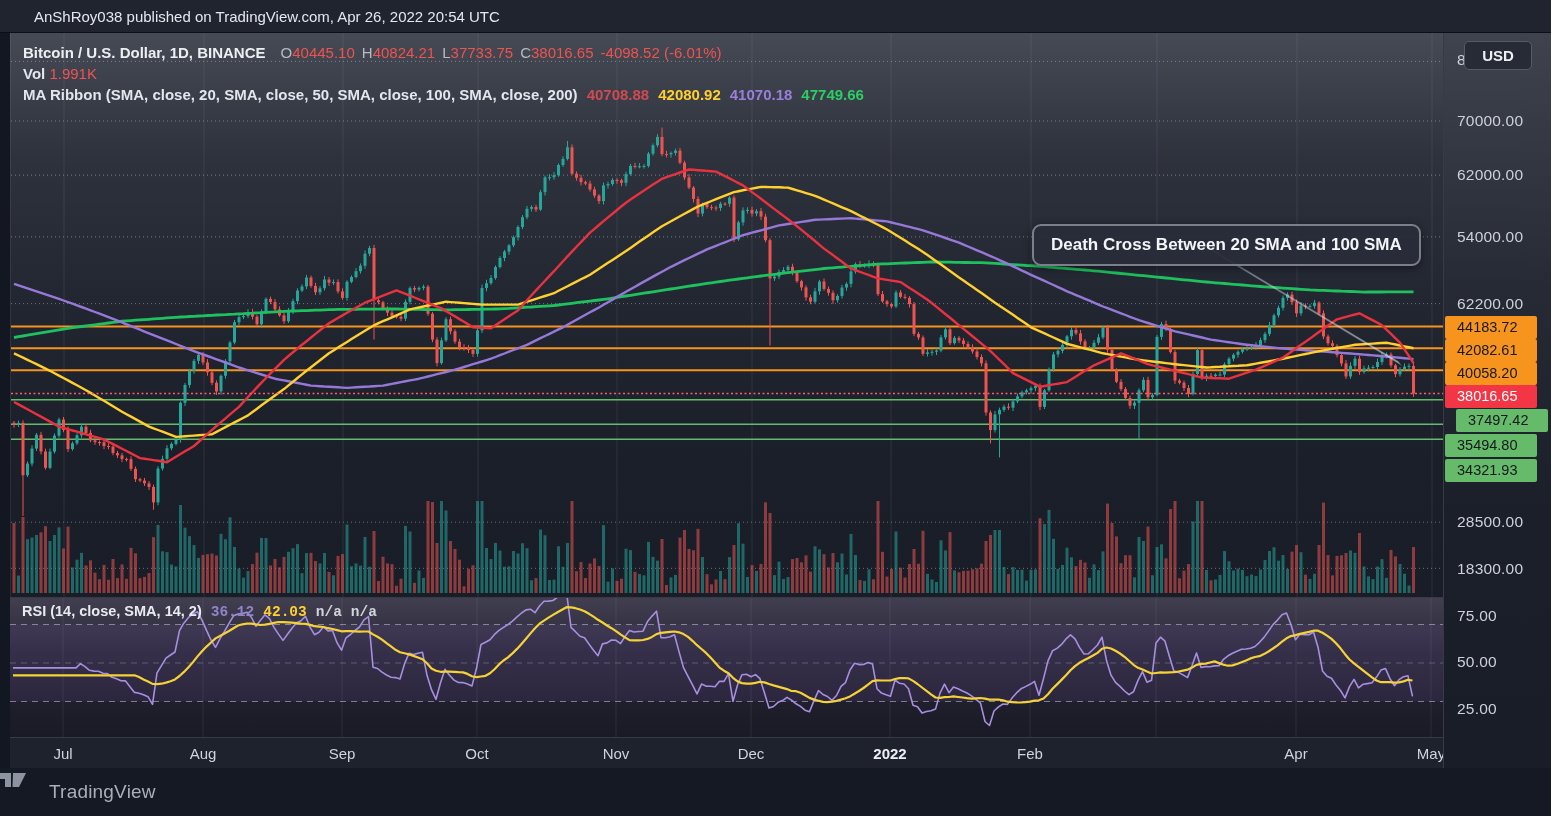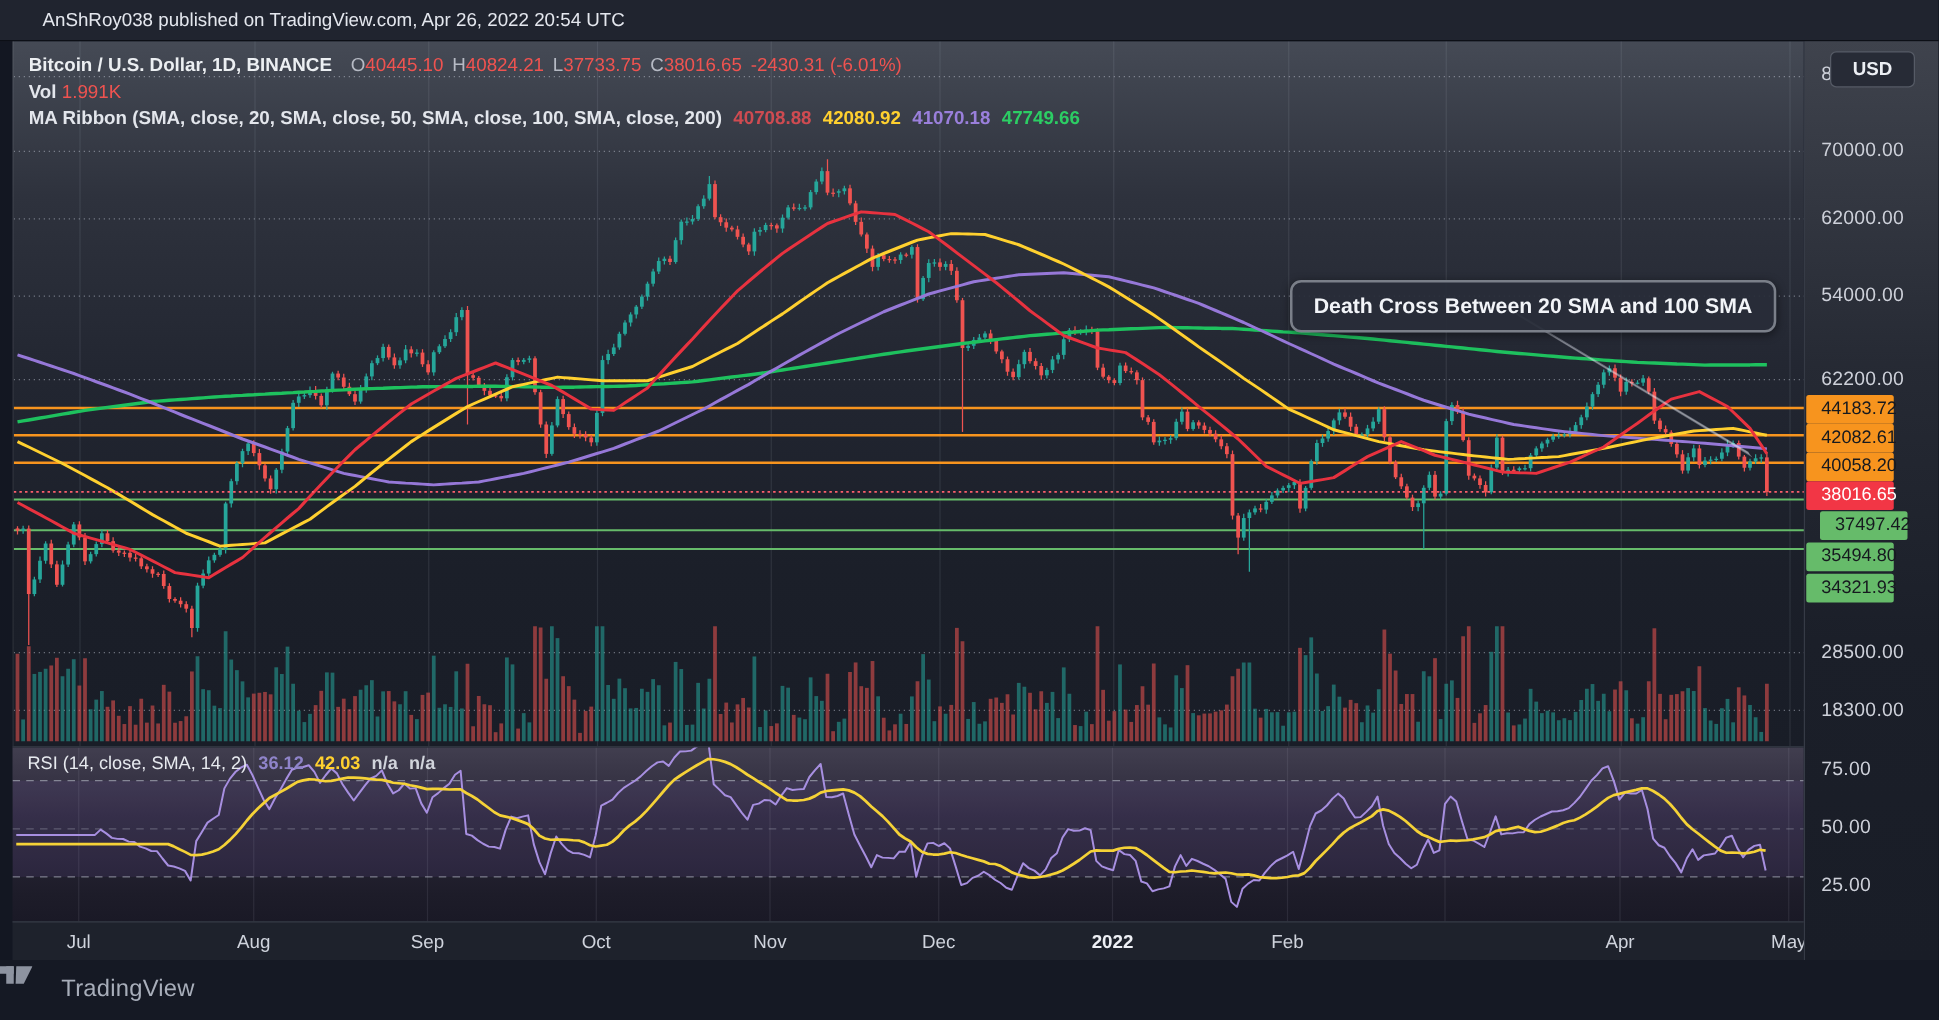--- a/index.html
+++ b/index.html
@@ -17,35 +17,35 @@
         background:linear-gradient(180deg,#413e4f 0%,#2b2839 40%,#1d1c29 85%,#1a1926 100%);
         border-top:1px solid #363b46;box-sizing:border-box;}
   .taxis{position:absolute;left:10px;top:704px;width:1433px;height:31px;background:#1e222c;
         border-top:1px solid #363b46;box-sizing:border-box;}
   .taxis .tl{position:absolute;top:7px;transform:translateX(-50%);font-size:15px;color:#cfd3dc;}
   .taxis .tl.bold{font-weight:bold;color:#eef0f5;}
   .pscale{position:absolute;left:1443px;top:0;width:108px;height:735px;
         background:linear-gradient(180deg,#3f434d 0%,#262a34 35%,#1b1f29 65%,#191d27 100%);
         border-left:1px solid #363b46;box-sizing:border-box;}
   .pscale .pl{position:absolute;left:13px;transform:translateY(-50%);font-size:15.5px;color:#cdd0d9;letter-spacing:.2px;}
-  .pscale .badge{position:absolute;left:1px;width:70px;height:23px;line-height:23px;
+  .pscale .badge{position:absolute;left:1px;width:92px;height:23px;line-height:23px;
         font-size:14.5px;text-align:left;padding-left:12px;box-sizing:border-box;border-radius:2px;}
   .usd-btn{position:absolute;left:20px;top:8px;width:66px;height:27px;border:1px solid #565b66;
         border-radius:5px;background:#272b36;color:#eceff4;font-size:15px;font-weight:bold;
         display:flex;align-items:center;justify-content:center;z-index:5;}
   .legend{position:absolute;left:12px;top:9px;z-index:4;font-size:15px;line-height:21px;white-space:nowrap;}
   .legend .row{height:21px;}
   .legend .sym{color:#eceff2;font-weight:bold;margin-right:8px;}
   .legend .ok{color:#b6bac4;margin-left:7px;}
   .legend .ov{color:#ef5350;}
   .legend .lbl{color:#e3e6ec;font-weight:bold;}
   .legend .mav{margin-left:9px;font-weight:bold;}
   .rsi-legend{position:absolute;left:12px;top:5px;z-index:4;font-size:14.5px;white-space:nowrap;}
-  .rsi-legend .lbl{color:#e7eaef;font-weight:normal;}
-  .rsi-legend .v{margin-left:9px;font-weight:bold;}
+  .rsi-legend .lbl{color:#e7eaef;font-weight:bold;}
+  .rsi-legend .v{margin-left:9px;font-weight:bold;font-family:Liberation Mono, monospace;}
   .callout{position:absolute;left:1021px;top:191px;height:38px;padding:0 17px;
         display:flex;align-items:center;border:2px solid #7a7f89;border-radius:9px;
         background:rgba(40,44,56,0.92);box-shadow:0 2px 8px rgba(0,0,0,.45);
         color:#f2f4f8;font-size:17px;font-weight:bold;z-index:6;white-space:nowrap;}
   .footer{position:absolute;left:0;top:768px;width:1551px;height:48px;background:#151924;
         display:flex;align-items:center;padding-left:40px;box-sizing:border-box;}
   .footer .logotext{color:#a8aeba;font-size:19px;font-weight:normal;letter-spacing:.2px;margin-left:9px;}
   svg{position:absolute;left:0;top:0;}
 </style>
 </head>
@@ -1024,21 +1024,21 @@
           <polyline points="3.0,304.5 7.5,303.7 12.0,303.0 16.5,302.2 21.0,301.4 25.5,300.7 30.0,299.9 34.5,299.1 39.0,298.3 43.5,297.6 48.0,296.8 52.5,296.1 57.0,295.3 61.5,294.7 66.0,294.1 70.5,293.5 75.0,292.9 79.5,292.3 84.0,291.8 88.5,291.2 93.0,290.6 97.5,290.0 102.0,289.4 106.5,288.8 111.0,288.2 115.5,287.9 120.0,287.6 124.5,287.2 129.0,286.9 133.5,286.6 138.0,286.3 142.5,285.9 147.0,285.6 151.5,285.3 156.0,284.9 160.5,284.6 165.0,284.3 169.5,284.0 174.0,283.8 178.5,283.5 183.0,283.3 187.5,283.0 192.0,282.8 196.5,282.5 201.0,282.3 205.5,282.0 210.0,281.8 214.5,281.6 219.0,281.3 223.5,281.1 228.0,280.8 232.5,280.6 237.0,280.3 241.5,280.1 246.0,279.8 250.5,279.6 255.0,279.3 259.5,279.1 264.0,278.9 268.5,278.6 273.0,278.4 277.5,278.2 282.0,278.0 286.5,277.9 291.0,277.7 295.5,277.6 300.0,277.4 304.5,277.2 309.0,277.1 313.5,276.9 318.0,276.7 322.5,276.6 327.0,276.4 331.5,276.4 336.0,276.3 340.5,276.3 345.0,276.3 349.5,276.2 354.0,276.2 358.5,276.1 363.0,276.1 367.5,276.1 372.0,276.0 376.5,276.0 381.0,275.9 385.5,276.0 390.0,276.1 394.5,276.2 399.0,276.3 403.5,276.3 408.0,276.4 412.5,276.5 417.0,276.6 421.5,276.7 426.0,276.7 430.5,276.8 435.0,276.9 439.5,276.8 444.0,276.7 448.5,276.7 453.0,276.6 457.5,276.5 462.0,276.4 466.5,276.3 471.0,276.3 475.5,276.2 480.0,276.1 484.5,276.0 489.0,275.9 493.5,275.6 498.0,275.4 502.5,275.1 507.0,274.8 511.5,274.5 516.0,274.2 520.5,274.0 525.0,273.7 529.5,273.4 534.0,273.1 538.5,272.8 543.0,272.5 547.5,272.0 552.0,271.4 556.5,270.9 561.0,270.3 565.5,269.7 570.0,269.2 574.5,268.6 579.0,268.1 583.5,267.5 588.0,267.0 592.5,266.4 597.0,265.8 601.5,265.1 606.0,264.4 610.5,263.7 615.0,263.0 619.5,262.3 624.0,261.6 628.5,260.9 633.0,260.2 637.5,259.5 642.0,258.8 646.5,258.1 651.0,257.4 655.5,256.7 660.0,256.0 664.5,255.3 669.0,254.6 673.5,253.9 678.0,253.2 682.5,252.5 687.0,251.8 691.5,251.1 696.0,250.4 700.5,249.8 705.0,249.1 709.5,248.5 714.0,247.8 718.5,247.2 723.0,246.6 727.5,246.0 732.0,245.4 736.5,244.8 741.0,244.2 745.5,243.6 750.0,243.0 754.5,242.4 759.0,241.8 763.5,241.3 768.0,240.8 772.5,240.2 777.0,239.7 781.5,239.2 786.0,238.7 790.5,238.1 795.0,237.6 799.5,237.1 804.0,236.6 808.5,236.1 813.0,235.5 817.5,235.2 822.0,234.8 826.5,234.4 831.0,234.1 835.5,233.7 840.0,233.3 844.5,233.0 849.0,232.6 853.5,232.2 858.0,231.9 862.5,231.5 867.0,231.1 871.5,230.9 876.0,230.8 880.5,230.6 885.0,230.4 889.5,230.2 894.0,230.0 898.5,229.9 903.0,229.7 907.5,229.5 912.0,229.3 916.5,229.1 921.0,228.9 925.5,229.0 930.0,229.1 934.5,229.2 939.0,229.2 943.5,229.3 948.0,229.4 952.5,229.5 957.0,229.5 961.5,229.6 966.0,229.7 970.5,229.7 975.0,229.8 979.5,230.1 984.0,230.4 988.5,230.7 993.0,231.0 997.5,231.3 1002.0,231.6 1006.5,231.9 1011.0,232.2 1015.5,232.5 1020.0,232.7 1024.5,233.0 1029.0,233.3 1033.5,233.7 1038.0,234.1 1042.5,234.4 1047.0,234.8 1051.5,235.2 1056.0,235.5 1060.5,235.9 1065.0,236.3 1069.5,236.7 1074.0,237.0 1078.5,237.4 1083.0,237.8 1087.5,238.2 1092.0,238.7 1096.5,239.1 1101.0,239.6 1105.5,240.0 1110.0,240.5 1114.5,240.9 1119.0,241.4 1123.5,241.8 1128.0,242.3 1132.5,242.7 1137.0,243.2 1141.5,243.6 1146.0,244.1 1150.5,244.5 1155.0,245.0 1159.5,245.4 1164.0,245.9 1168.5,246.3 1173.0,246.8 1177.5,247.2 1182.0,247.7 1186.5,248.2 1191.0,248.6 1195.5,249.0 1200.0,249.4 1204.5,249.8 1209.0,250.1 1213.5,250.5 1218.0,250.9 1222.5,251.3 1227.0,251.7 1231.5,252.0 1236.0,252.4 1240.5,252.8 1245.0,253.2 1249.5,253.5 1254.0,253.8 1258.5,254.1 1263.0,254.4 1267.5,254.7 1272.0,255.1 1276.5,255.4 1281.0,255.7 1285.5,256.0 1290.0,256.3 1294.5,256.6 1299.0,256.9 1303.5,257.1 1308.0,257.3 1312.5,257.4 1317.0,257.6 1321.5,257.8 1326.0,258.0 1330.5,258.2 1335.0,258.3 1339.5,258.5 1344.0,258.7 1348.5,258.9 1353.0,259.1 1357.5,259.0 1362.0,259.0 1366.5,259.0 1371.0,259.0 1375.5,258.9 1380.0,258.9 1384.5,258.9 1389.0,258.9 1393.5,258.8 1398.0,258.8 1402.5,258.8 " fill="none" stroke="#1ec15e" stroke-width="2.8" stroke-linejoin="round"></polyline>
           <polyline points="3.0,250.9 7.5,252.4 12.0,253.8 16.5,255.3 21.0,256.8 25.5,258.3 30.0,259.8 34.5,261.3 39.0,262.8 43.5,264.3 48.0,265.8 52.5,267.5 57.0,269.1 61.5,270.7 66.0,272.4 70.5,274.0 75.0,275.6 79.5,277.3 84.0,279.0 88.5,280.6 93.0,282.3 97.5,284.1 102.0,285.9 106.5,287.6 111.0,289.4 115.5,291.3 120.0,293.1 124.5,294.9 129.0,296.7 133.5,298.6 138.0,300.4 142.5,302.1 147.0,303.9 151.5,305.7 156.0,307.4 160.5,309.2 165.0,311.0 169.5,312.8 174.0,314.6 178.5,316.4 183.0,318.2 187.5,319.8 192.0,321.4 196.5,323.0 201.0,324.6 205.5,326.3 210.0,327.9 214.5,329.5 219.0,331.2 223.5,332.8 228.0,334.5 232.5,335.9 237.0,337.3 241.5,338.7 246.0,340.1 250.5,341.5 255.0,342.9 259.5,344.3 264.0,345.7 268.5,346.6 273.0,347.4 277.5,348.3 282.0,349.1 286.5,350.0 291.0,350.9 295.5,351.7 300.0,352.6 304.5,352.9 309.0,353.2 313.5,353.5 318.0,353.7 322.5,354.0 327.0,354.3 331.5,354.6 336.0,354.9 340.5,354.6 345.0,354.3 349.5,354.0 354.0,353.7 358.5,353.5 363.0,353.2 367.5,352.9 372.0,352.6 376.5,351.7 381.0,350.9 385.5,350.0 390.0,349.1 394.5,348.3 399.0,347.4 403.5,346.6 408.0,345.7 412.5,344.6 417.0,343.5 421.5,342.3 426.0,341.2 430.5,340.1 435.0,339.0 439.5,337.8 444.0,336.7 448.5,335.3 453.0,334.0 457.5,332.6 462.0,331.2 466.5,329.8 471.0,328.5 475.5,327.1 480.0,325.7 484.5,324.0 489.0,322.2 493.5,320.5 498.0,318.7 502.5,317.0 507.0,315.3 511.5,313.5 516.0,311.8 520.5,309.6 525.0,307.4 529.5,305.2 534.0,303.0 538.5,300.8 543.0,298.6 547.5,296.4 552.0,294.3 556.5,291.8 561.0,289.2 565.5,286.7 570.0,284.3 574.5,281.8 579.0,279.3 583.5,276.9 588.0,274.5 592.5,271.8 597.0,269.2 601.5,266.6 606.0,263.9 610.5,261.4 615.0,258.8 619.5,256.2 624.0,253.7 628.5,251.1 633.0,248.6 637.5,246.1 642.0,243.6 646.5,241.1 651.0,238.7 655.5,236.2 660.0,233.8 664.5,231.6 669.0,229.4 673.5,227.2 678.0,225.0 682.5,222.9 687.0,220.7 691.5,218.6 696.0,216.4 700.5,214.6 705.0,212.8 709.5,211.0 714.0,209.3 718.5,207.5 723.0,205.7 727.5,204.0 732.0,202.2 736.5,201.0 741.0,199.7 745.5,198.5 750.0,197.3 754.5,196.1 759.0,194.9 763.5,193.6 768.0,192.4 772.5,191.7 777.0,191.0 781.5,190.3 786.0,189.6 790.5,188.9 795.0,188.2 799.5,187.5 804.0,186.8 808.5,186.6 813.0,186.4 817.5,186.2 822.0,186.0 826.5,185.8 831.0,185.6 835.5,185.4 840.0,185.2 844.5,185.6 849.0,186.0 853.5,186.4 858.0,186.8 862.5,187.2 867.0,187.6 871.5,188.0 876.0,188.4 880.5,189.5 885.0,190.6 889.5,191.7 894.0,192.8 898.5,193.9 903.0,195.1 907.5,196.2 912.0,197.3 916.5,198.8 921.0,200.4 925.5,201.9 930.0,203.4 934.5,205.0 939.0,206.6 943.5,208.1 948.0,209.7 952.5,211.6 957.0,213.5 961.5,215.4 966.0,217.3 970.5,219.2 975.0,221.1 979.5,223.1 984.0,225.0 988.5,227.1 993.0,229.2 997.5,231.2 1002.0,233.3 1006.5,235.4 1011.0,237.6 1015.5,239.7 1020.0,241.8 1024.5,243.8 1029.0,245.9 1033.5,247.9 1038.0,250.0 1042.5,252.0 1047.0,254.1 1051.5,256.2 1056.0,258.3 1060.5,260.2 1065.0,262.1 1069.5,263.9 1074.0,265.8 1078.5,267.7 1083.0,269.7 1087.5,271.6 1092.0,273.5 1096.5,275.2 1101.0,276.9 1105.5,278.6 1110.0,280.3 1114.5,282.0 1119.0,283.8 1123.5,285.5 1128.0,287.2 1132.5,288.6 1137.0,290.0 1141.5,291.4 1146.0,292.8 1150.5,294.2 1155.0,295.5 1159.5,296.9 1164.0,298.3 1168.5,299.4 1173.0,300.4 1177.5,301.4 1182.0,302.5 1186.5,303.5 1191.0,304.5 1195.5,305.6 1200.0,306.6 1204.5,307.2 1209.0,307.9 1213.5,308.6 1218.0,309.2 1222.5,309.9 1227.0,310.5 1231.5,311.2 1236.0,311.8 1240.5,312.3 1245.0,312.8 1249.5,313.2 1254.0,313.7 1258.5,314.1 1263.0,314.6 1267.5,315.1 1272.0,315.5 1276.5,315.9 1281.0,316.2 1285.5,316.5 1290.0,316.9 1294.5,317.2 1299.0,317.5 1303.5,317.9 1308.0,318.2 1312.5,318.5 1317.0,318.9 1321.5,319.2 1326.0,319.5 1330.5,319.9 1335.0,320.2 1339.5,320.5 1344.0,320.9 1348.5,321.3 1353.0,321.6 1357.5,322.0 1362.0,322.4 1366.5,322.8 1371.0,323.2 1375.5,323.6 1380.0,324.0 1384.5,324.4 1389.0,324.8 1393.5,325.2 1398.0,325.6 1402.5,326.1 " fill="none" stroke="#9678d8" stroke-width="2.4" stroke-linejoin="round"></polyline>
           <polyline points="3.0,320.3 7.5,322.5 12.0,324.6 16.5,326.8 21.0,329.0 25.5,331.2 30.0,333.4 34.5,335.6 39.0,337.8 43.5,340.2 48.0,342.6 52.5,345.0 57.0,347.4 61.5,349.9 66.0,352.3 70.5,354.8 75.0,357.2 79.5,359.9 84.0,362.5 88.5,365.2 93.0,367.8 97.5,370.5 102.0,373.3 106.5,376.0 111.0,378.7 115.5,381.2 120.0,383.6 124.5,386.1 129.0,388.6 133.5,391.1 138.0,393.6 142.5,395.3 147.0,397.0 151.5,398.7 156.0,400.4 160.5,402.2 165.0,403.9 169.5,403.6 174.0,403.2 178.5,402.9 183.0,402.6 187.5,402.3 192.0,401.9 196.5,401.6 201.0,401.3 205.5,398.9 210.0,396.5 214.5,394.1 219.0,391.8 223.5,389.4 228.0,387.1 232.5,384.7 237.0,382.4 241.5,379.0 246.0,375.7 250.5,372.3 255.0,369.0 259.5,365.8 264.0,362.5 268.5,359.3 273.0,356.1 277.5,352.4 282.0,348.7 286.5,345.0 291.0,341.4 295.5,337.8 300.0,334.3 304.5,330.8 309.0,327.3 313.5,323.8 318.0,320.3 322.5,317.4 327.0,314.6 331.5,311.7 336.0,308.9 340.5,306.1 345.0,303.3 349.5,300.5 354.0,297.7 358.5,295.0 363.0,292.3 367.5,290.2 372.0,288.2 376.5,286.3 381.0,284.3 385.5,282.3 390.0,280.3 394.5,278.4 399.0,276.4 403.5,275.4 408.0,274.5 412.5,273.5 417.0,272.5 421.5,271.6 426.0,270.6 430.5,269.7 435.0,268.7 439.5,269.1 444.0,269.4 448.5,269.8 453.0,270.1 457.5,270.5 462.0,270.9 466.5,271.2 471.0,271.6 475.5,271.6 480.0,271.6 484.5,271.6 489.0,271.6 493.5,271.6 498.0,271.6 502.5,271.6 507.0,271.6 511.5,270.1 516.0,268.7 520.5,267.3 525.0,265.8 529.5,264.4 534.0,263.0 538.5,261.6 543.0,260.2 547.5,257.8 552.0,255.5 556.5,253.2 561.0,250.9 565.5,248.6 570.0,246.3 574.5,244.1 579.0,241.8 583.5,238.8 588.0,235.8 592.5,232.8 597.0,229.8 601.5,226.9 606.0,223.9 610.5,221.0 615.0,218.1 619.5,215.0 624.0,211.8 628.5,208.6 633.0,205.5 637.5,202.4 642.0,199.3 646.5,196.3 651.0,193.2 655.5,190.7 660.0,188.2 664.5,185.7 669.0,183.3 673.5,180.8 678.0,178.4 682.5,175.9 687.0,173.5 691.5,171.7 696.0,169.8 700.5,168.0 705.0,166.2 709.5,164.4 714.0,162.6 718.5,160.8 723.0,159.1 727.5,158.2 732.0,157.3 736.5,156.4 741.0,155.6 745.5,154.7 750.0,153.9 754.5,154.0 759.0,154.1 763.5,154.2 768.0,154.3 772.5,154.5 777.0,154.6 781.5,156.0 786.0,157.3 790.5,158.7 795.0,160.1 799.5,161.4 804.0,162.8 808.5,164.7 813.0,166.6 817.5,168.5 822.0,170.4 826.5,172.3 831.0,174.3 835.5,176.2 840.0,178.2 844.5,180.4 849.0,182.7 853.5,184.9 858.0,187.2 862.5,189.5 867.0,191.8 871.5,194.1 876.0,196.5 880.5,199.2 885.0,202.0 889.5,204.8 894.0,207.6 898.5,210.4 903.0,213.3 907.5,216.1 912.0,219.0 916.5,222.1 921.0,225.2 925.5,228.4 930.0,231.6 934.5,234.8 939.0,238.0 943.5,241.2 948.0,244.5 952.5,247.6 957.0,250.7 961.5,253.8 966.0,256.9 970.5,260.1 975.0,263.2 979.5,266.4 984.0,269.7 988.5,272.7 993.0,275.7 997.5,278.7 1002.0,281.8 1006.5,284.9 1011.0,288.0 1015.5,291.1 1020.0,294.3 1024.5,296.3 1029.0,298.3 1033.5,300.4 1038.0,302.5 1042.5,304.5 1047.0,306.6 1051.5,308.7 1056.0,310.8 1060.5,312.0 1065.0,313.1 1069.5,314.3 1074.0,315.5 1078.5,316.7 1083.0,317.9 1087.5,319.1 1092.0,320.3 1096.5,321.1 1101.0,321.9 1105.5,322.8 1110.0,323.6 1114.5,324.4 1119.0,325.2 1123.5,326.0 1128.0,326.8 1132.5,327.4 1137.0,327.9 1141.5,328.5 1146.0,329.0 1150.5,329.5 1155.0,330.1 1159.5,330.6 1164.0,331.2 1168.5,331.7 1173.0,332.1 1177.5,332.6 1182.0,333.1 1186.5,333.6 1191.0,334.0 1195.5,334.5 1200.0,334.3 1204.5,334.0 1209.0,333.8 1213.5,333.5 1218.0,333.3 1222.5,333.0 1227.0,332.8 1231.5,332.5 1236.0,332.3 1240.5,331.5 1245.0,330.6 1249.5,329.8 1254.0,329.0 1258.5,328.2 1263.0,327.4 1267.5,326.5 1272.0,325.7 1276.5,324.8 1281.0,323.8 1285.5,322.9 1290.0,321.9 1294.5,321.0 1299.0,320.1 1303.5,319.1 1308.0,318.2 1312.5,317.4 1317.0,316.6 1321.5,315.8 1326.0,315.0 1330.5,314.2 1335.0,313.4 1339.5,312.6 1344.0,311.8 1348.5,311.5 1353.0,311.2 1357.5,310.9 1362.0,310.6 1366.5,310.3 1371.0,310.0 1375.5,309.7 1380.0,310.6 1384.5,311.5 1389.0,312.5 1393.5,313.4 1398.0,314.3 1402.5,315.2 " fill="none" stroke="#ffd02f" stroke-width="2.4" stroke-linejoin="round"></polyline>
           <polyline points="3.0,369.0 7.5,371.4 12.0,373.9 16.5,376.3 21.0,378.7 25.5,381.2 30.0,383.6 34.5,386.1 39.0,388.6 43.5,391.1 48.0,393.6 52.5,394.9 57.0,396.2 61.5,397.5 66.0,398.7 70.5,400.0 75.0,401.3 79.5,402.6 84.0,403.9 88.5,405.2 93.0,406.5 97.5,408.8 102.0,411.1 106.5,413.4 111.0,415.7 115.5,418.0 120.0,420.4 124.5,422.7 129.0,425.1 133.5,425.8 138.0,426.4 142.5,427.1 147.0,427.8 151.5,428.5 156.0,429.2 160.5,426.4 165.0,423.7 169.5,421.0 174.0,418.3 178.5,415.7 183.0,413.0 187.5,409.0 192.0,404.9 196.5,400.9 201.0,396.9 205.5,393.0 210.0,389.1 214.5,385.3 219.0,381.4 223.5,377.6 228.0,373.9 232.5,368.9 237.0,364.0 241.5,359.2 246.0,354.4 250.5,349.7 255.0,345.0 259.5,340.4 264.0,335.8 268.5,331.3 273.0,326.8 277.5,323.0 282.0,319.3 286.5,315.5 291.0,311.8 295.5,308.2 300.0,304.5 304.5,300.9 309.0,297.3 313.5,293.8 318.0,290.2 322.5,287.6 327.0,285.0 331.5,282.4 336.0,279.8 340.5,277.3 345.0,274.7 349.5,272.2 354.0,269.7 358.5,267.9 363.0,266.1 367.5,264.4 372.0,262.6 376.5,260.9 381.0,259.1 385.5,257.4 390.0,259.2 394.5,260.9 399.0,262.7 403.5,264.5 408.0,266.3 412.5,268.1 417.0,269.9 421.5,271.8 426.0,273.6 430.5,275.4 435.0,278.1 439.5,280.7 444.0,283.4 448.5,286.1 453.0,288.8 457.5,291.5 462.0,294.3 466.5,294.5 471.0,294.8 475.5,295.0 480.0,295.3 484.5,292.3 489.0,289.2 493.5,286.3 498.0,283.3 502.5,280.3 507.0,277.4 511.5,272.3 516.0,267.3 520.5,262.3 525.0,257.4 529.5,252.5 534.0,247.7 538.5,242.9 543.0,238.2 547.5,233.2 552.0,228.3 556.5,223.4 561.0,218.6 565.5,213.8 570.0,209.1 574.5,204.4 579.0,199.7 583.5,195.9 588.0,192.0 592.5,188.2 597.0,184.4 601.5,180.7 606.0,177.0 610.5,173.3 615.0,169.7 619.5,166.6 624.0,163.6 628.5,160.6 633.0,157.6 637.5,154.6 642.0,151.6 646.5,148.7 651.0,145.8 655.5,144.2 660.0,142.7 664.5,141.1 669.0,139.5 673.5,138.0 678.0,136.5 682.5,136.8 687.0,137.2 691.5,137.5 696.0,137.9 700.5,138.2 705.0,138.6 709.5,140.9 714.0,143.1 718.5,145.4 723.0,147.7 727.5,150.1 732.0,152.4 736.5,155.7 741.0,159.1 745.5,162.4 750.0,165.8 754.5,169.3 759.0,172.7 763.5,176.1 768.0,179.5 772.5,182.9 777.0,186.3 781.5,189.8 786.0,193.2 790.5,196.9 795.0,200.6 799.5,204.3 804.0,208.0 808.5,211.8 813.0,215.6 817.5,218.9 822.0,222.1 826.5,225.5 831.0,228.8 835.5,232.2 840.0,235.5 844.5,237.2 849.0,238.8 853.5,240.5 858.0,242.1 862.5,243.8 867.0,245.4 871.5,246.1 876.0,246.9 880.5,247.6 885.0,248.3 889.5,249.1 894.0,252.0 898.5,254.9 903.0,257.8 907.5,260.8 912.0,263.8 916.5,266.8 921.0,270.3 925.5,273.9 930.0,277.5 934.5,281.2 939.0,284.8 943.5,288.5 948.0,292.3 952.5,295.9 957.0,299.5 961.5,303.2 966.0,306.9 970.5,310.6 975.0,314.4 979.5,318.2 984.0,322.5 988.5,326.8 993.0,331.2 997.5,335.6 1002.0,340.1 1006.5,342.3 1011.0,344.6 1015.5,346.9 1020.0,349.1 1024.5,351.4 1029.0,353.7 1033.5,353.0 1038.0,352.2 1042.5,351.4 1047.0,350.7 1051.5,349.9 1056.0,349.1 1060.5,346.3 1065.0,343.5 1069.5,340.6 1074.0,337.8 1078.5,335.1 1083.0,332.3 1087.5,330.3 1092.0,328.3 1096.5,326.3 1101.0,324.3 1105.5,322.3 1110.0,320.3 1114.5,322.1 1119.0,323.9 1123.5,325.7 1128.0,327.5 1132.5,329.4 1137.0,331.2 1141.5,332.3 1146.0,333.4 1150.5,334.5 1155.0,335.6 1159.5,336.7 1164.0,337.8 1168.5,339.0 1173.0,340.1 1177.5,341.2 1182.0,342.3 1186.5,343.5 1191.0,344.6 1195.5,344.8 1200.0,345.0 1204.5,345.2 1209.0,345.3 1213.5,345.5 1218.0,345.7 1222.5,344.2 1227.0,342.7 1231.5,341.2 1236.0,339.7 1240.5,338.2 1245.0,336.7 1249.5,334.7 1254.0,332.7 1258.5,330.6 1263.0,328.6 1267.5,326.6 1272.0,324.6 1276.5,321.4 1281.0,318.2 1285.5,315.0 1290.0,311.8 1294.5,308.7 1299.0,305.6 1303.5,302.3 1308.0,299.0 1312.5,295.8 1317.0,292.6 1321.5,289.4 1326.0,286.3 1330.5,285.1 1335.0,283.9 1339.5,282.7 1344.0,281.5 1348.5,280.3 1353.0,282.7 1357.5,285.1 1362.0,287.4 1366.5,289.8 1371.0,292.3 1375.5,296.6 1380.0,300.9 1384.5,305.3 1389.0,309.7 1393.5,316.4 1398.0,323.1 1402.5,330.0 " fill="none" stroke="#e8323f" stroke-width="2.4" stroke-linejoin="round"></polyline>
           <line x1="0" y1="360.54767299232134" x2="1433" y2="360.54767299232134" stroke="#fb5f6c" stroke-width="1.4" stroke-dasharray="2,2.5"></line>
           <polygon points="1189,209 1204,220 1391,333 1387,328" fill="rgba(220,226,238,0.38)"></polygon>
           <polygon points="1195,214 1200,217 1389,331 1388,329" fill="rgba(255,255,255,0.30)"></polygon>
         </svg>
       <div class="legend">
         <div class="row">
-          <span class="sym">Bitcoin / U.S. Dollar, 1D, BINANCE</span><span id="ohlcSpans"><span class="ok">O</span><span class="ov">40445.10</span><span class="ok">H</span><span class="ov">40824.21</span><span class="ok">L</span><span class="ov">37733.75</span><span class="ok">C</span><span class="ov">38016.65</span><span class="ok"></span><span class="ov">-2430.31 (-6.01%)</span></span>
+          <span class="sym">Bitcoin / U.S. Dollar, 1D, BINANCE</span><span id="ohlcSpans"><span class="ok">O</span><span class="ov">40445.10</span><span class="ok">H</span><span class="ov">40824.21</span><span class="ok">L</span><span class="ov">37733.75</span><span class="ok">C</span><span class="ov">38016.65</span><span class="ok"></span><span class="ov">-4098.52 (-6.01%)</span></span>
         </div>
         <div class="row">
           <span class="lbl">Vol</span>
           <span class="ov" id="volValue" style="color: rgb(239, 83, 80);">1.991K</span>
         </div>
         <div class="row">
           <span class="lbl">MA Ribbon (SMA, close, 20, SMA, close, 50, SMA, close, 100, SMA, close, 200)</span><span id="maValues"><span class="mav" style="color: rgb(207, 75, 81);">40708.88</span><span class="mav" style="color: rgb(255, 208, 47);">42080.92</span><span class="mav" style="color: rgb(154, 127, 219);">41070.18</span><span class="mav" style="color: rgb(44, 205, 100);">47749.66</span></span>
         </div>
       </div>
       <div class="callout">Death Cross Between 20 SMA and 100 SMA</div>

